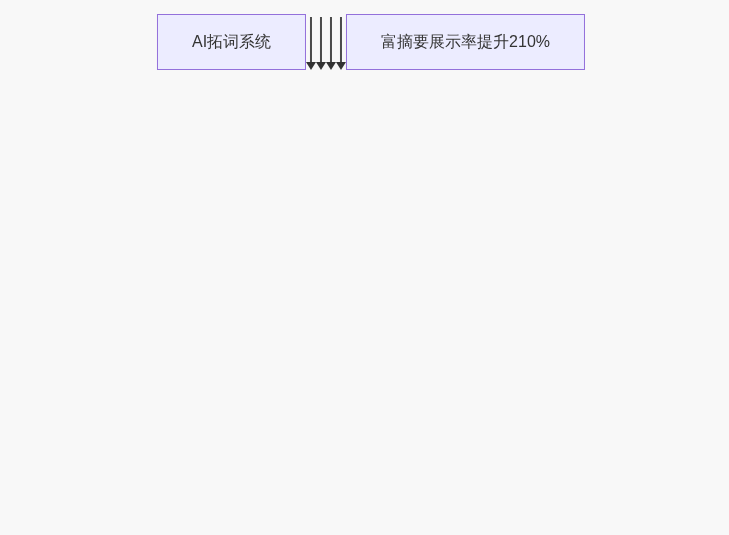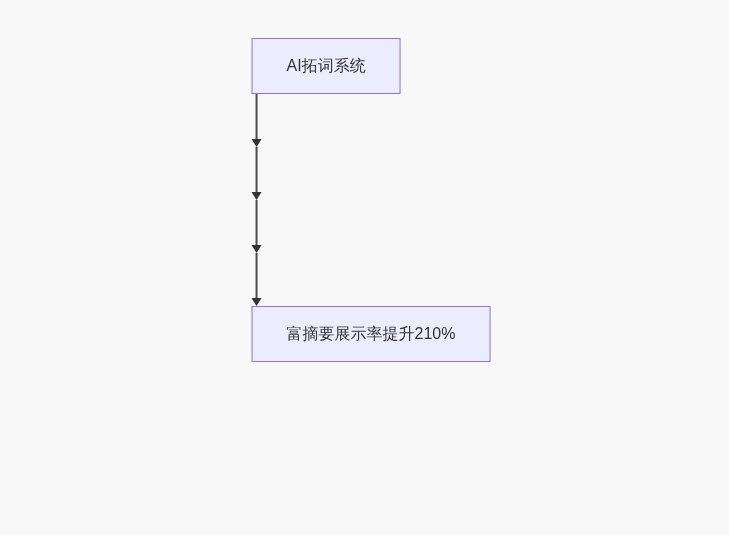--- a/index.html
+++ b/index.html
@@ -9,23 +9,22 @@
     overflow: hidden;
     background: #f8f8f8;
     font-family: "Liberation Sans", "DejaVu Sans", sans-serif;
   }
   .flow {
     position: absolute;
     top: 14px;
     left: 371px;
     transform: translateX(-50%);
     display: flex;
-    flex-direction: column;
-    align-items: flex-start;
-    margin-top: 24px;
+    flex-direction: row;
+    align-items: flex-end;
   }
   .node {
     height: 56px;
     padding: 0 34px;
     background: #ECECFF;
     border: 1px solid #9370DB;
     display: flex;
     align-items: center;
     justify-content: center;
     white-space: nowrap;

